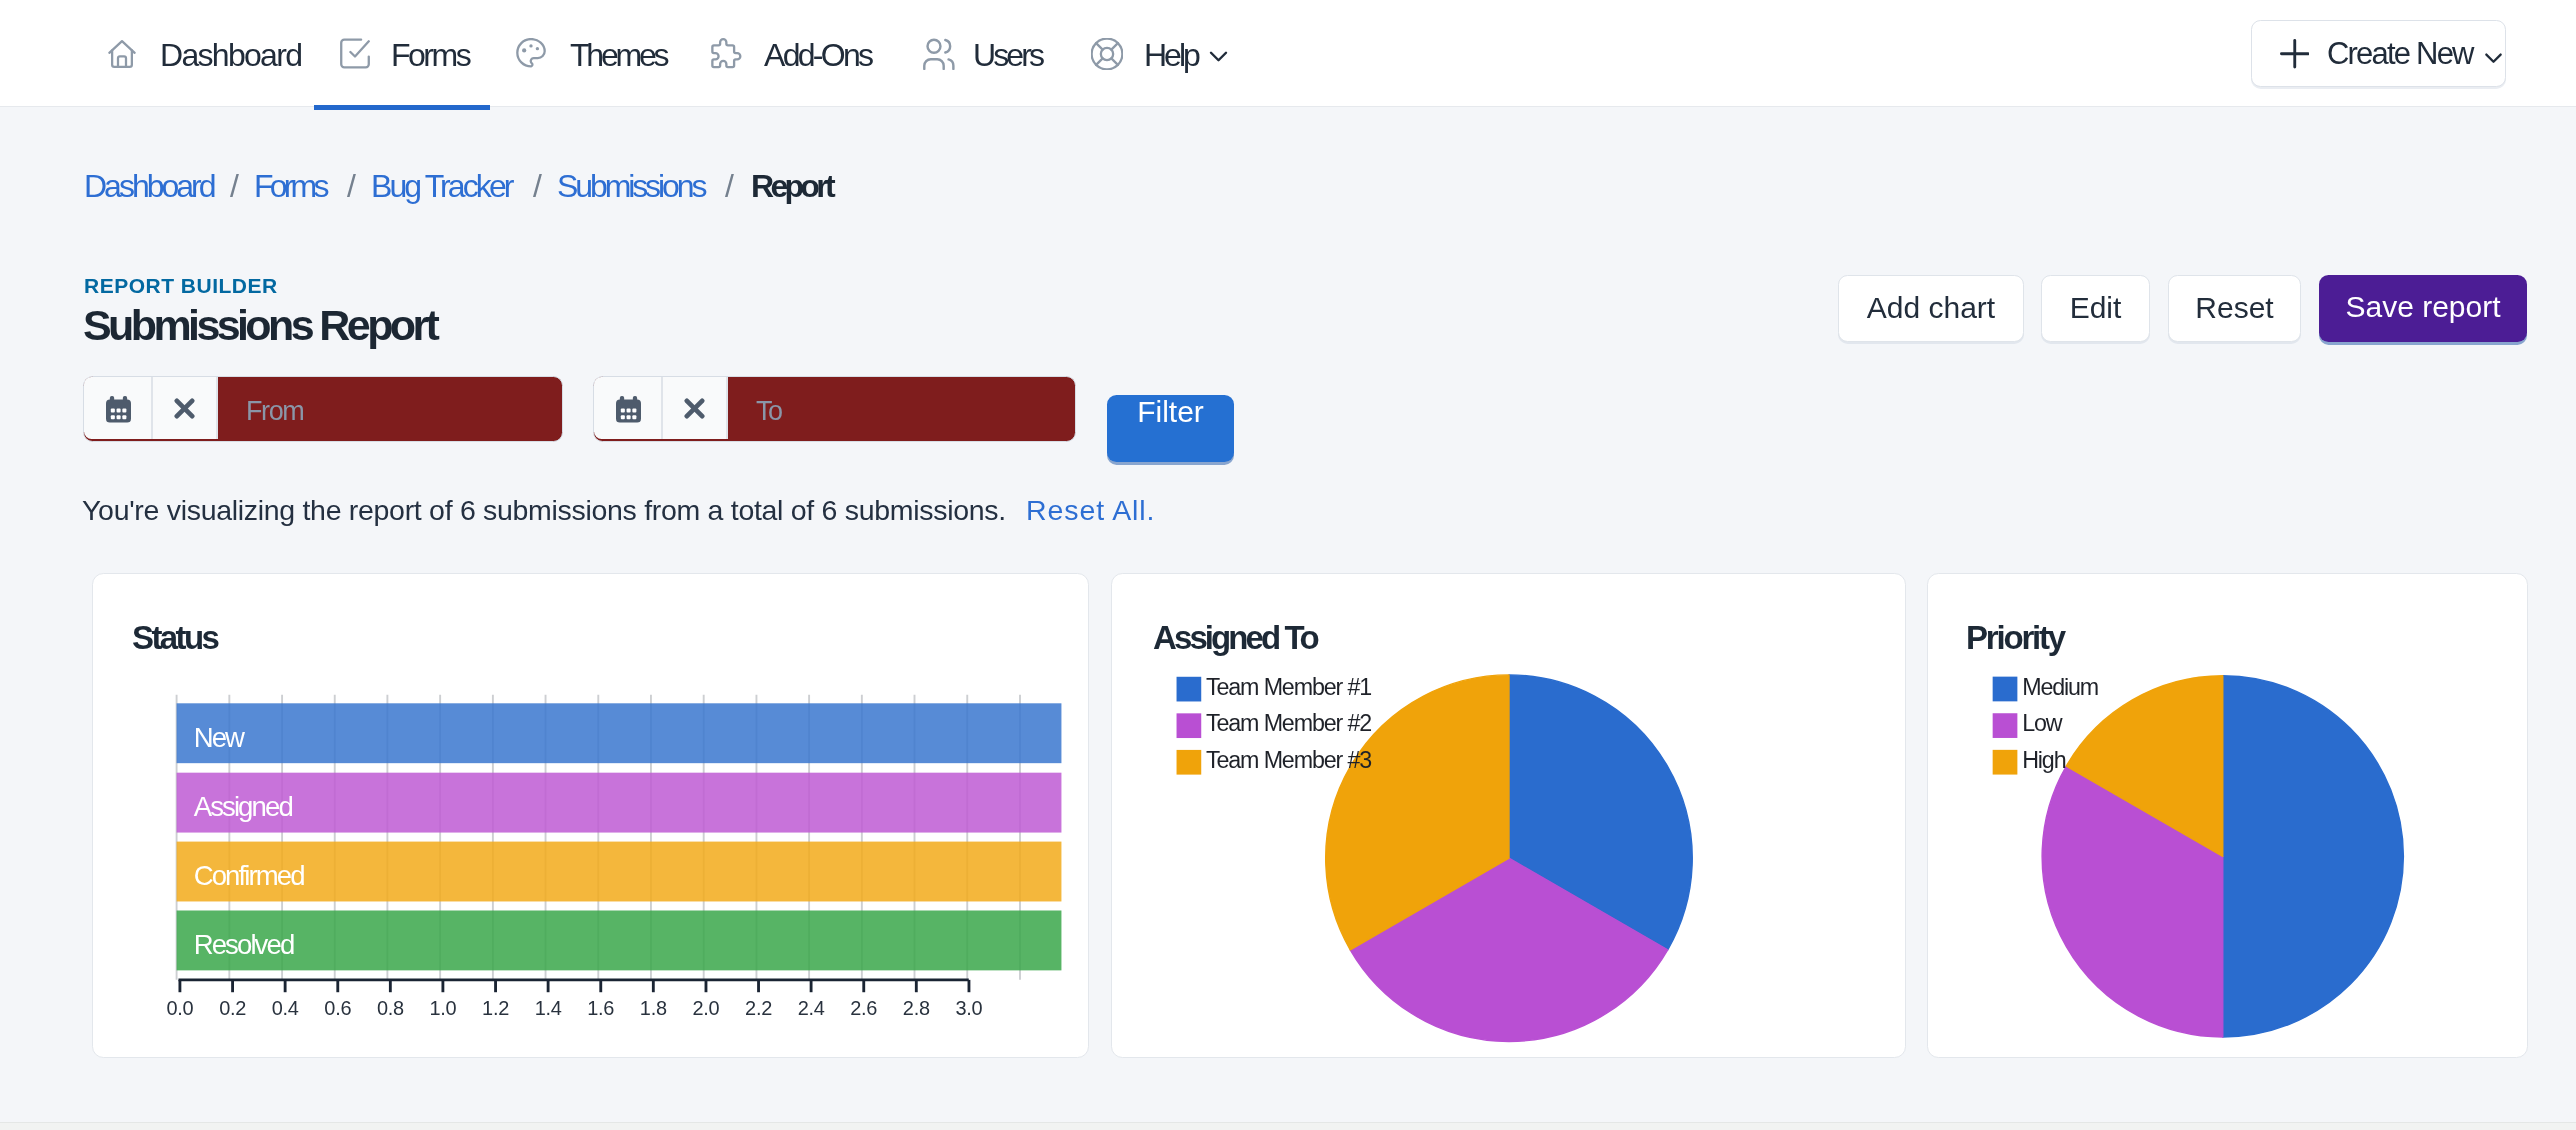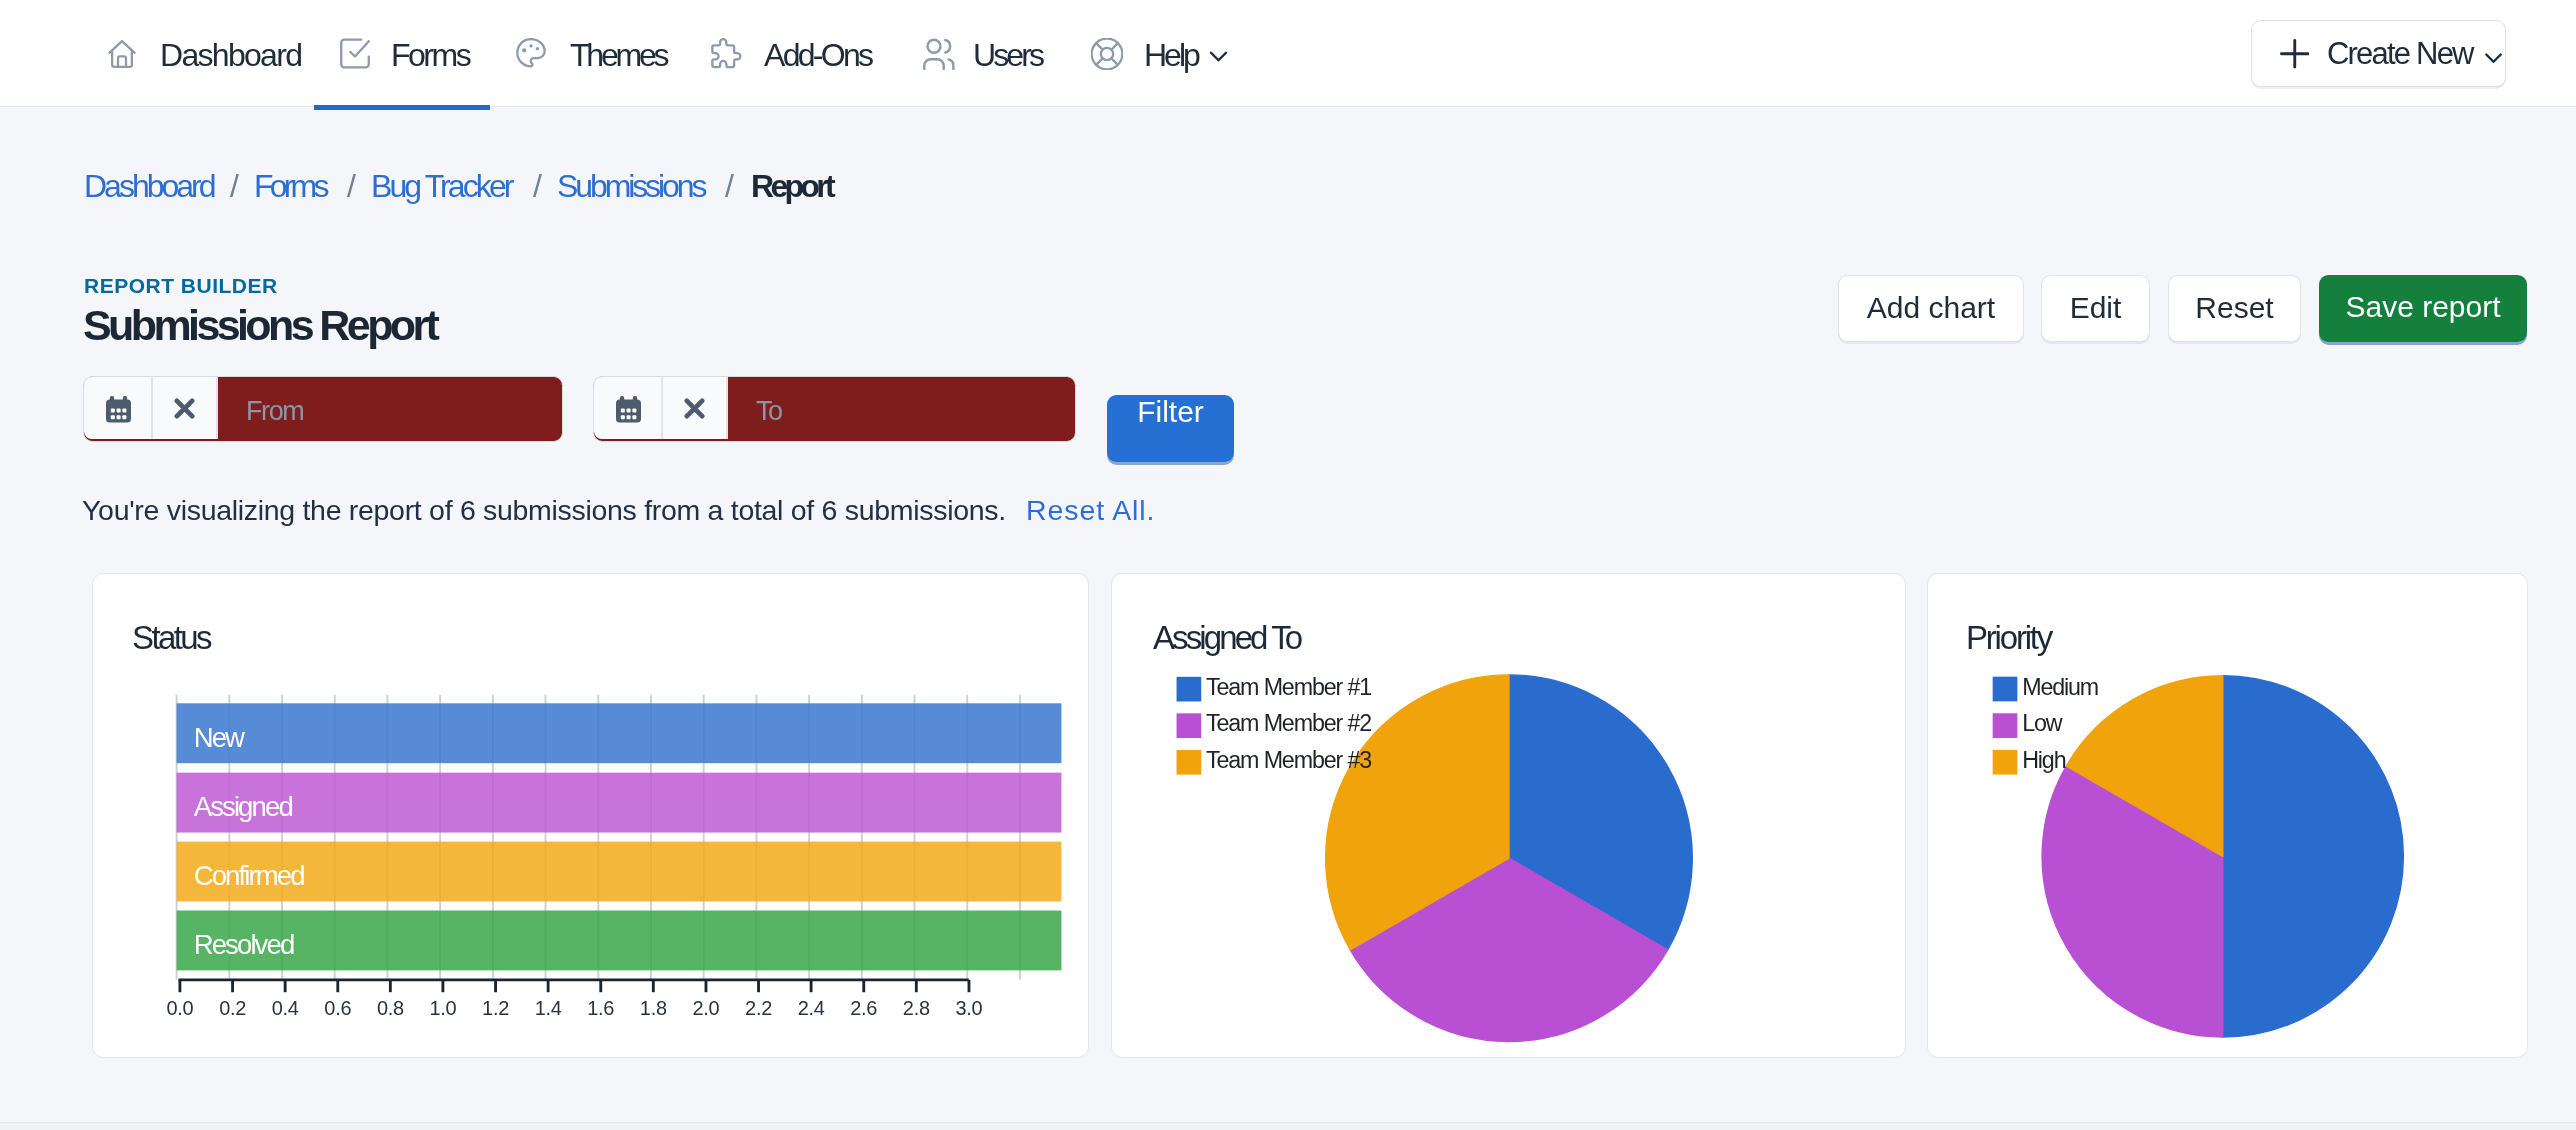--- a/index.html
+++ b/index.html
@@ -22,40 +22,40 @@
 .crumb.sep { color:#75818f; }
 .crumb.last { color:#1d2936; font-weight:700; }
 
 
 #rblabel { position:absolute; left:84px; top:274px; font-size:21px; font-weight:700; letter-spacing:0.5px; color:#0369a1; }
 #h1 { position:absolute; left:83px; top:301px; font-size:43px; font-weight:700; color:#1c2733; letter-spacing:-3.6px;text-align:center; }
 
 
 .btn { position:absolute; top:275px; height:67px; background:#fff; border:1.9px solid #dfe4ea; border-radius:9.5px; font-size:30px; color:#222d3b; text-align:center; box-shadow:0 1.9px 0 rgba(187,197,212,.3); }
 .btn span { display:inline-block; margin-top:15px; }
-.btnblue { background:#15803d; border:none; color:#fff; box-shadow:0 2.9px 0 rgba(28,84,166,.5); }
+.btnblue { background:#4c1d95; border:none; color:#fff; box-shadow:0 2.9px 0 rgba(28,84,166,.5); }
 
 
 #grp1, #grp2 { position:absolute; top:376px; height:66px; background:#7f1d1d; border:1.9px solid #d7dde5; border-radius:9.5px; }
 .cellline { position:absolute; top:0; width:1.9px; height:62px; background:#e0e4ea; }
 .icell { position:absolute; top:0; height:62px; background:#f9fafb; }
 .placeholder { position:absolute; top:19px; font-size:27px; color:#8a96a8; letter-spacing:-1.4px; }
 #filterbtn { position:absolute; left:1107px; top:395px; width:127px; height:67px; background:#2570d2; border-radius:9.5px; color:#fff; font-size:30px; text-align:center; box-shadow:0 2.9px 0 rgba(28,84,166,.5); }
 #filterbtn span { display:inline-block; font-weight:500; }
 
 
 #info { position:absolute; left:82px; top:494px; font-size:28.5px; color:#243041; letter-spacing:-0.3px; }
 #infolink { position:absolute; left:1026px; top:494px; font-size:28.5px; color:#2d6ed3; letter-spacing:0.9px; }
 
 
 .card { position:absolute; top:573px; height:485px; background:#fff; border:1.9px solid #e3e7ec; border-radius:11.4px; }
 #card1 { left:92px;  width:997px; }
 #card2 { left:1111px; width:795px; }
 #card3 { left:1927px; width:601px; }
-.ctitle { position:absolute; top:619px; font-size:33px; font-weight:400; color:#1d2936; }
+.ctitle { position:absolute; top:619px; font-size:33px; font-weight:700; color:#1d2936; }
 
 
 #footer { position:absolute; left:0; top:1122px; width:2576px; height:8.6px; background:#f1f3f2; border-top:1.9px solid #e4e7e6; }
 </style>
 </head>
 <body>
 
 <div id="nav"></div>
 
 <svg class="navicon" style="left:106px;top:36px" width="32" height="35" viewBox="0 0 24 25" fill="none" stroke="#8e9aa8" stroke-width="1.7" stroke-linecap="round" stroke-linejoin="round">

